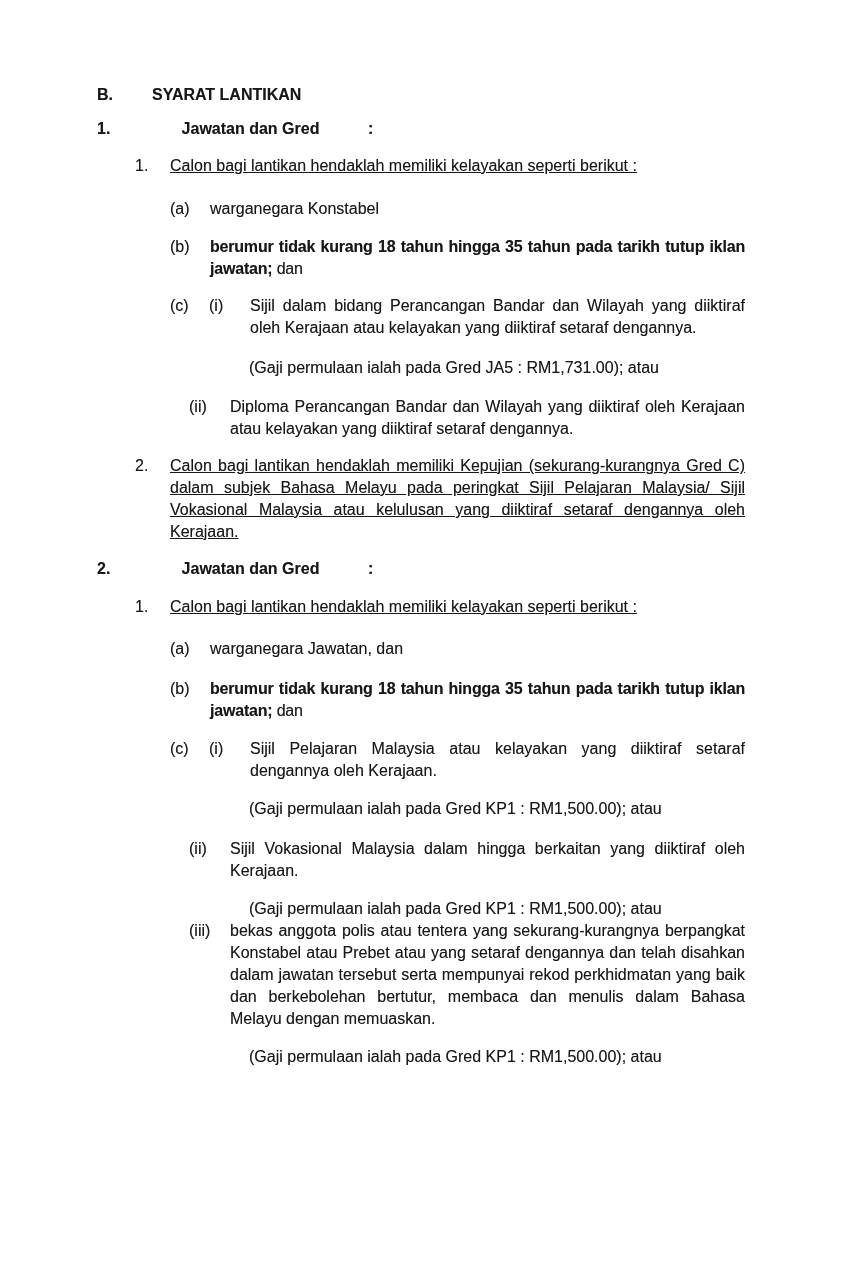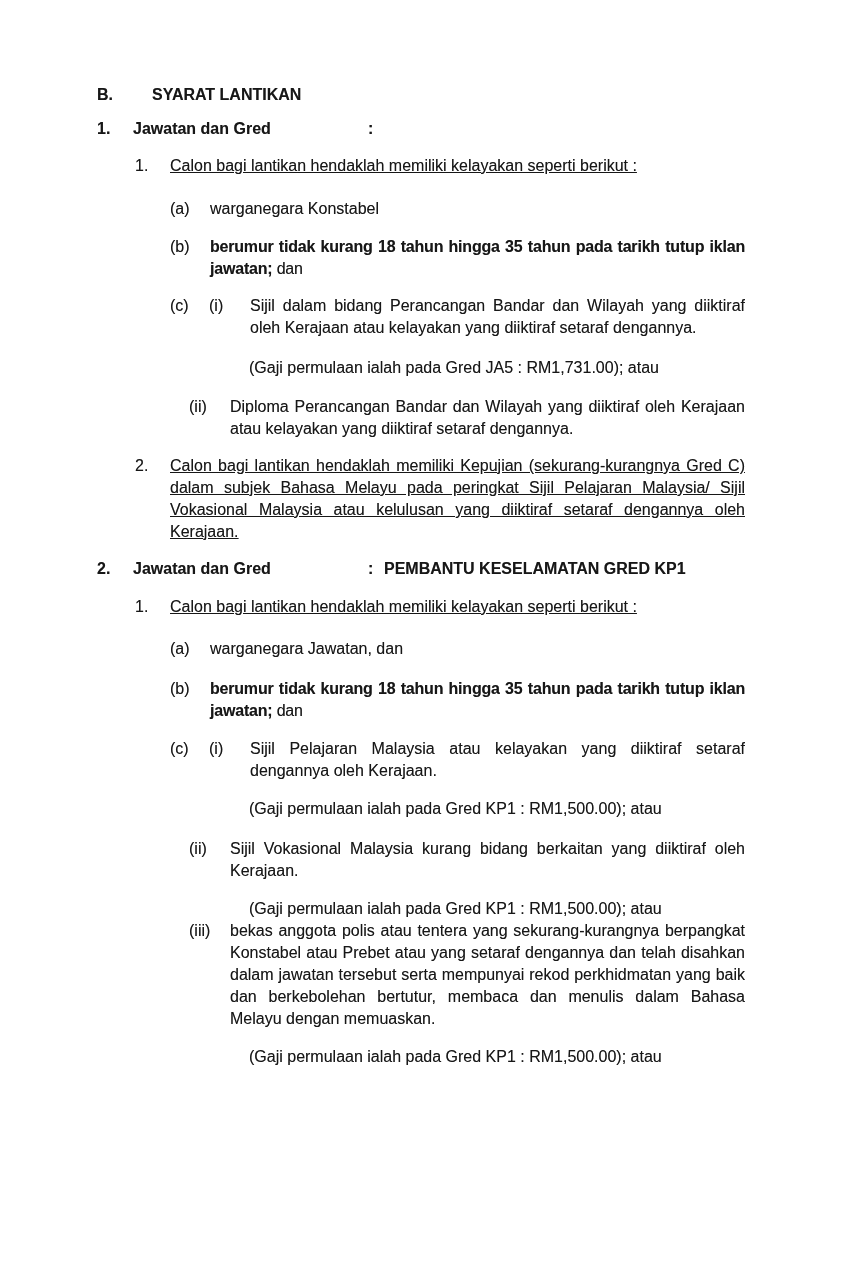--- a/index.html
+++ b/index.html
@@ -17,21 +17,21 @@
   .row { display: flex; align-items: flex-start; }
   .bold { font-weight: bold; }
 
   
   .heading { font-weight: bold; }
   .heading-label { width: 55px; flex-shrink: 0; }
 
   
   .job-row { font-weight: bold; }
   .job-num { width: 36px; flex-shrink: 0; }
-  .job-field { width: 235px; flex-shrink: 0; }
+  .job-field { width: 235px; flex-shrink: 0; text-align: center; }
   .job-colon { width: 16px; flex-shrink: 0; }
   .job-title-wrap { width: 320px; }
   .job-title-wide { flex: 1; }
 
   
   .req-row { margin-left: 38px; }
   .req-num { width: 35px; flex-shrink: 0; }
   .req-text { flex: 1; text-align: justify; text-decoration: underline; }
 
   
@@ -113,21 +113,20 @@
 
   <div class="row req-row mt15">
     <span class="req-num">2.</span>
     <span class="req-text">Calon bagi lantikan hendaklah memiliki Kepujian (sekurang-kurangnya Gred C) dalam subjek Bahasa Melayu pada peringkat Sijil Pelajaran Malaysia/ Sijil Vokasional Malaysia atau kelulusan yang diiktiraf setaraf dengannya oleh Kerajaan.</span>
   </div>
 
   <div class="row job-row mt15">
     <span class="job-num">2.</span>
     <span class="job-field">Jawatan dan Gred</span>
     <span class="job-colon">:</span>
-    <span class="job-title-wide">PEMBANTU KESELAMATAN GRED KP1</span>
   </div>
 
   <div class="row req-row mt16">
     <span class="req-num">1.</span>
     <span class="req-text">Calon bagi lantikan hendaklah memiliki kelayakan seperti berikut :</span>
   </div>
 
   <div class="row item-row mt20">
     <span class="item-label">(a)</span>
     <span class="item-text">warganegara Jawatan, dan</span>
@@ -146,21 +145,21 @@
     <span class="sub-label">(i)</span>
     <span class="sub-text">Sijil Pelajaran Malaysia atau kelayakan yang diiktiraf setaraf dengannya oleh Kerajaan.</span>
   </div>
 
   <div class="row gaji mt16">
     <span>(Gaji permulaan ialah pada Gred KP1 : RM1,500.00); atau</span>
   </div>
 
   <div class="row sub-row mt18">
     <span class="sub-label">(ii)</span>
-    <span class="sub-text">Sijil Vokasional Malaysia kurang bidang berkaitan yang diiktiraf oleh Kerajaan.</span>
+    <span class="sub-text">Sijil Vokasional Malaysia dalam hingga berkaitan yang diiktiraf oleh Kerajaan.</span>
   </div>
 
   <div class="row gaji mt16">
     <span>(Gaji permulaan ialah pada Gred KP1 : RM1,500.00); atau</span>
   </div>
 
   <div class="row sub-row mt0">
     <span class="sub-label">(iii)</span>
     <span class="sub-text">bekas anggota polis atau tentera yang sekurang-kurangnya berpangkat Konstabel atau Prebet atau yang setaraf dengannya dan telah disahkan dalam jawatan tersebut serta mempunyai rekod perkhidmatan yang baik dan berkebolehan bertutur, membaca dan menulis dalam Bahasa Melayu dengan memuaskan.</span>
   </div>

